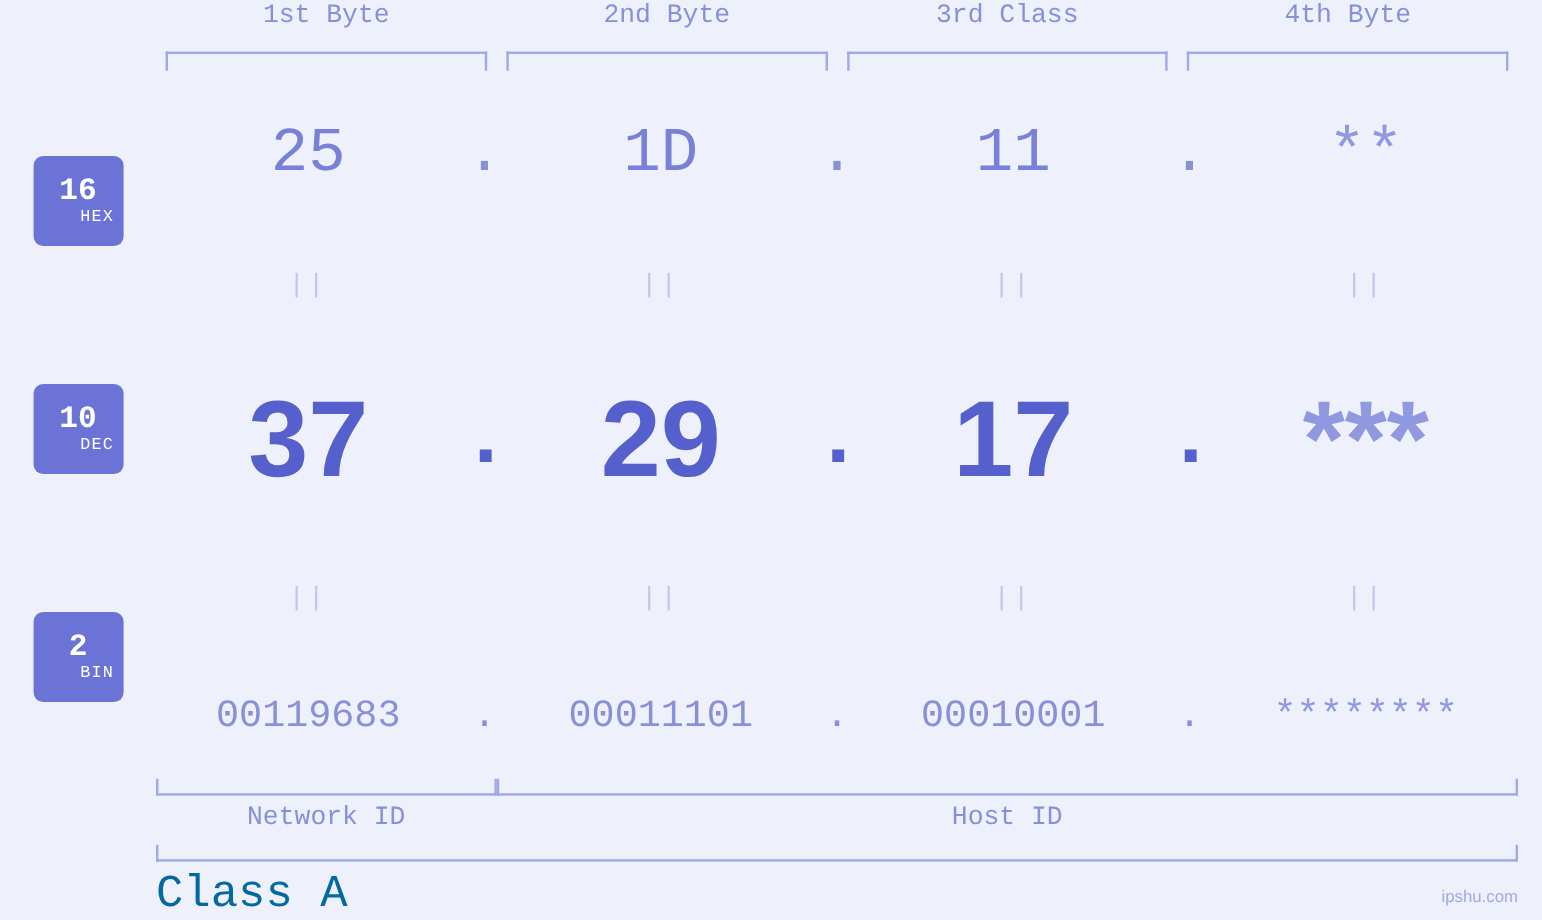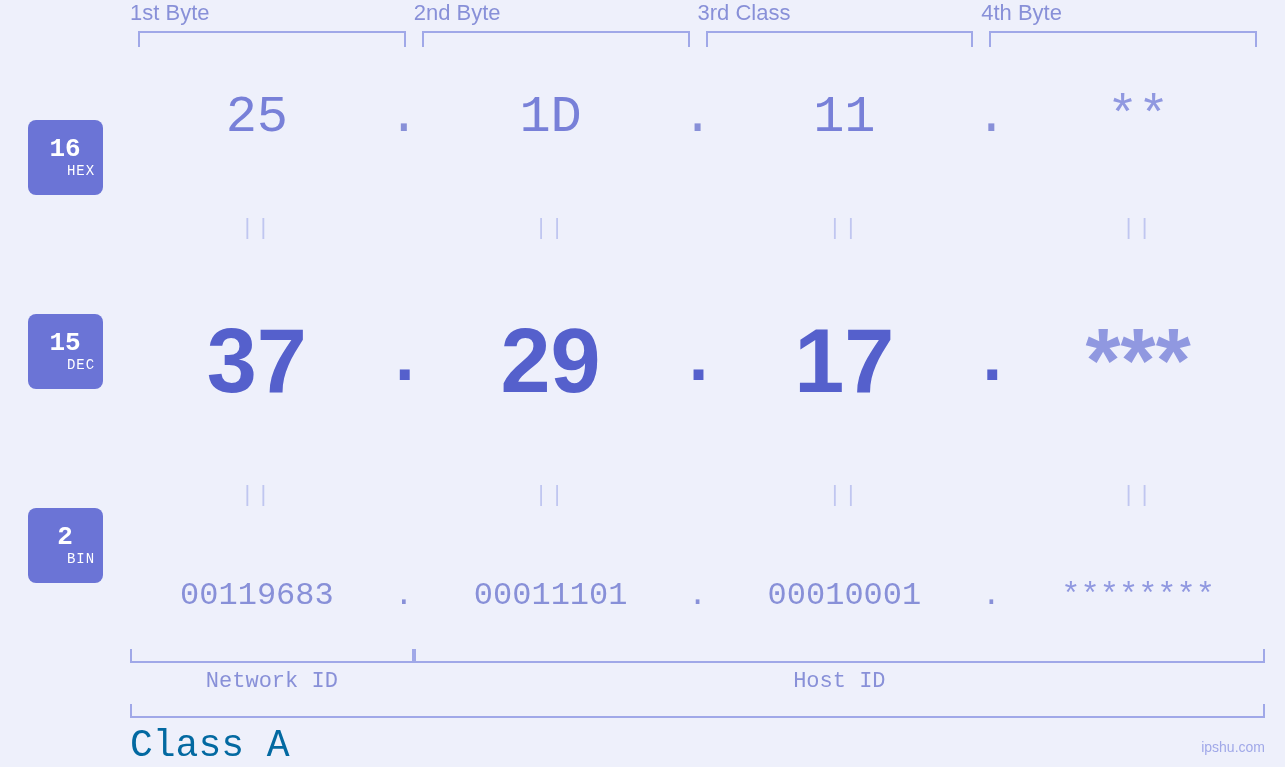--- a/index.html
+++ b/index.html
@@ -102,24 +102,25 @@
     }
 
     .top-header {
       display: flex;
       margin-left: 130px;
       width: calc(1285px - 130px - 20px);
     }
 
     .byte-col-header {
       flex: 1;
+      text-align: center;
       color: #8890d8;
       font-size: 22px;
-      font-family: Liberation Sans, sans-serif;
-      padding-bottom: 5px;
+      font-family: Liberation Mono, monospace;
+      padding-bottom: 18px;
     }
 
     .top-brackets-row {
       display: flex;
       margin-left: 130px;
       width: calc(1285px - 130px - 20px);
       margin-bottom: 8px;
     }
 
     .byte-bracket-top {
@@ -198,21 +199,21 @@
   </div>
 
   <div class="rows-area">
 
     <div class="left-badges">
       <div class="badge">
         <span class="badge-number">16</span>
         <span class="badge-label">HEX</span>
       </div>
       <div class="badge">
-        <span class="badge-number">15</span>
+        <span class="badge-number">10</span>
         <span class="badge-label">DEC</span>
       </div>
       <div class="badge">
         <span class="badge-number">2</span>
         <span class="badge-label">BIN</span>
       </div>
     </div>
 
     <div class="right-ip">
 

